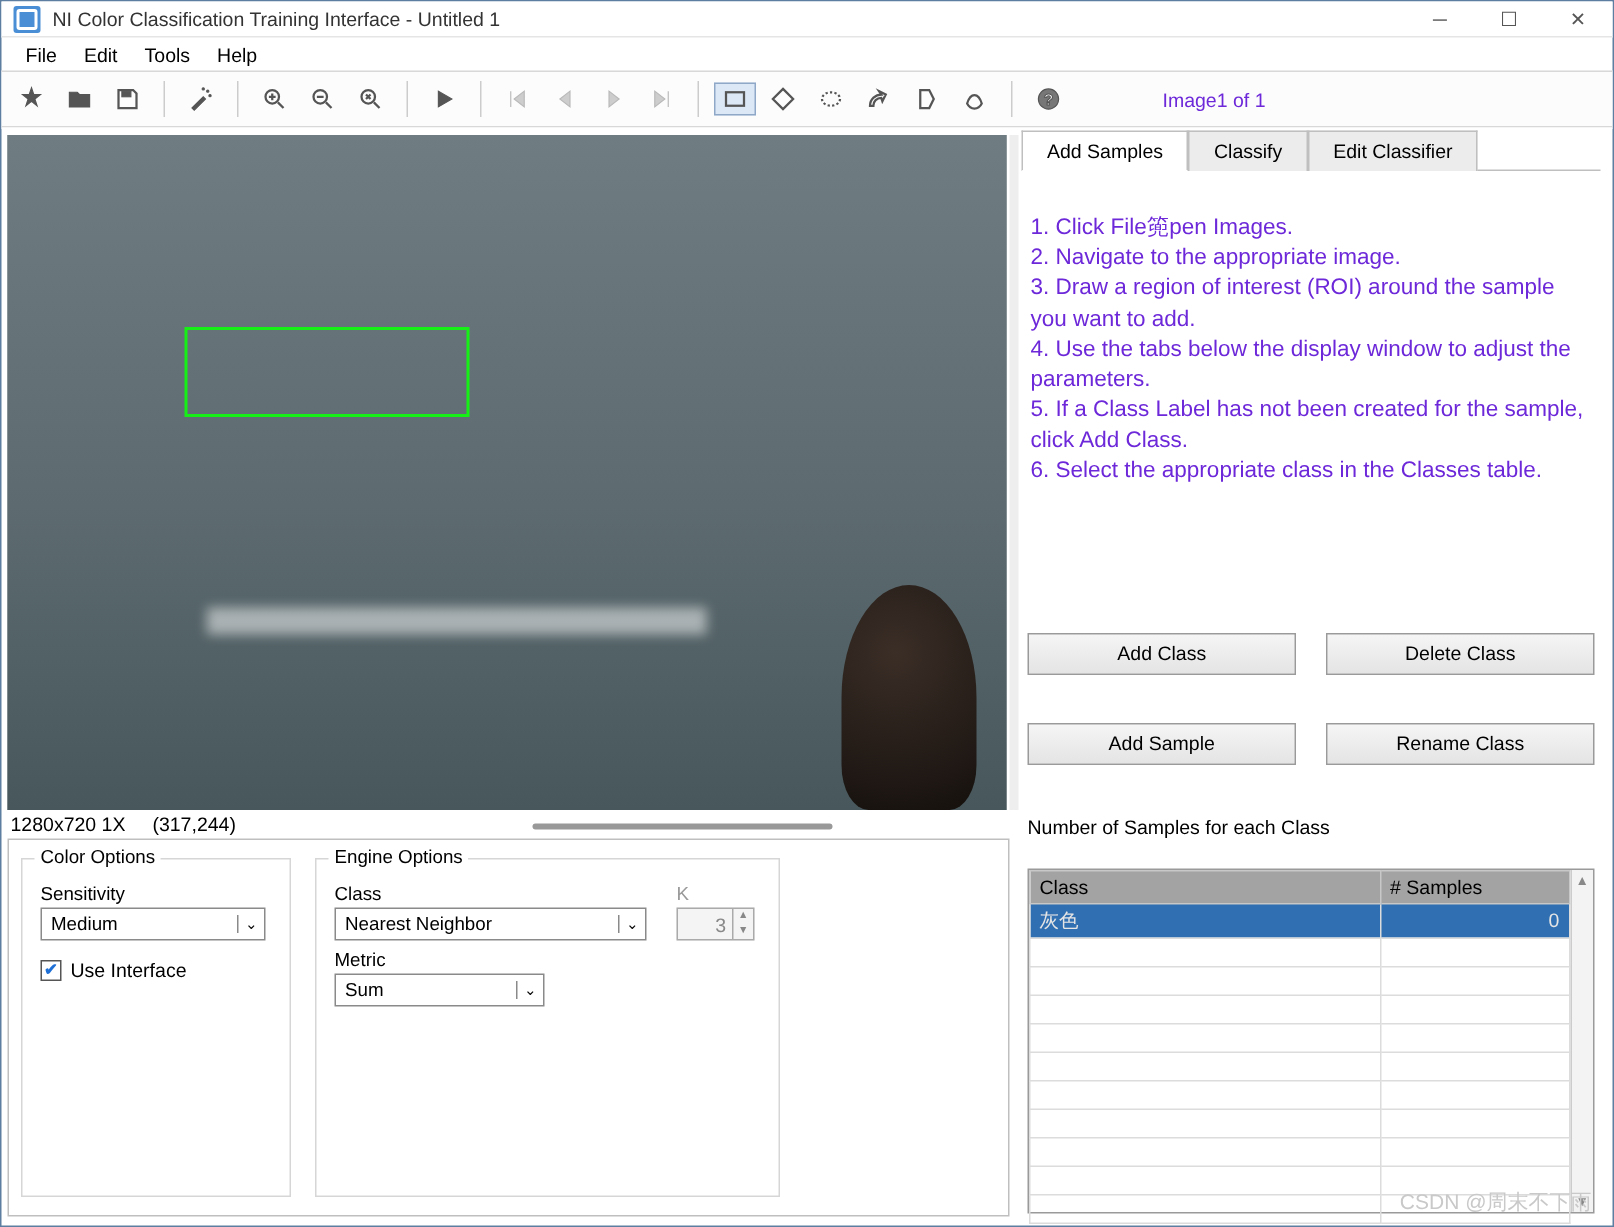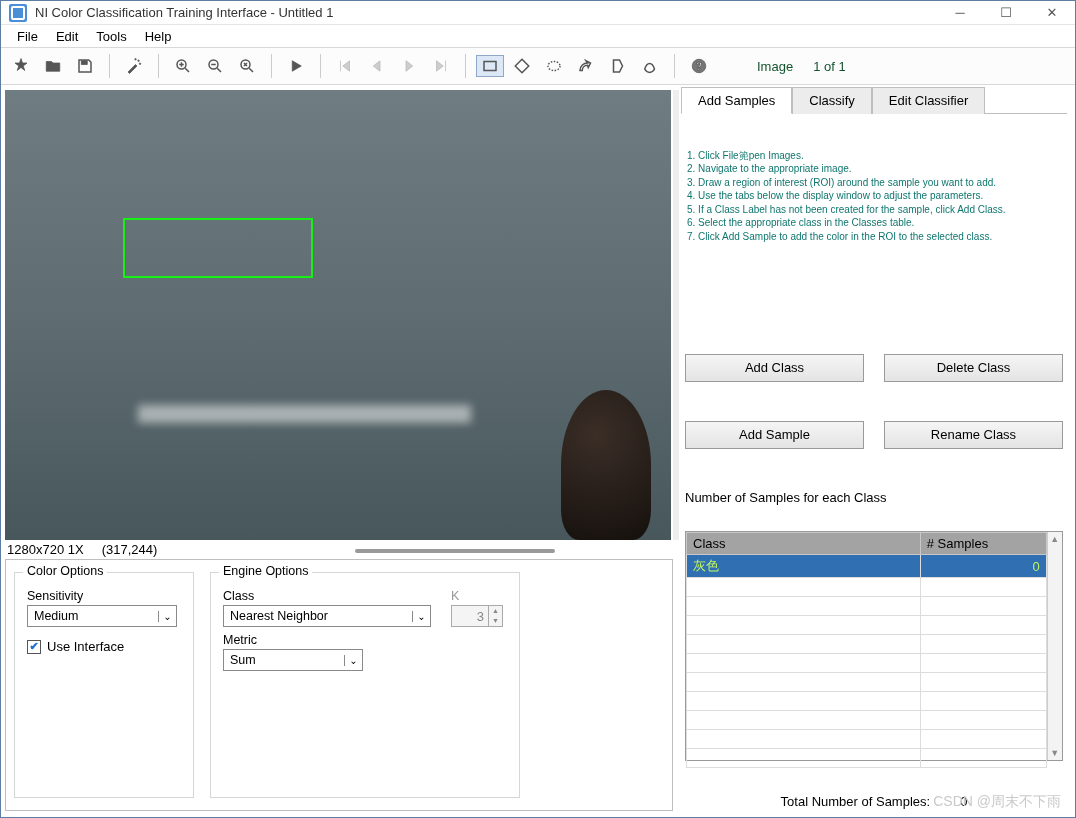--- a/index.html
+++ b/index.html
@@ -10,21 +10,21 @@
   .titlebar .app-icon::after{content:""; width:10px;height:10px;border:2px solid #fff; border-radius:2px;}
   .titlebar .title { flex:1; font-size:13px; }
   .titlebar .wbtn { width:46px; height:32px; display:flex; align-items:center; justify-content:center; color:#555;}
   .menubar { height:22px; display:flex; align-items:center; gap:2px; padding:0 8px; }
   .menubar span { padding:2px 8px; }
   .toolbar { height:38px; border-top:1px solid #d8d8d8; border-bottom:1px solid #d8d8d8; display:flex; align-items:center; padding:0 6px; gap:4px; background:#fcfcfc;}
   .tbtn { width:28px; height:28px; display:flex; align-items:center; justify-content:center; color:#444; }
   .tbtn svg{width:18px;height:18px;fill:#555;stroke:#555;}
   .tbtn.sel{border:1px solid #8fa8c8; background:#dce8f6;}
   .tsep { width:1px; height:24px; background:#ccc; margin:0 6px;}
-  .toolbar .counter { margin-left:40px; display:flex; gap:20px; color:#14532d;}
+  .toolbar .counter { margin-left:58px; display:flex; color:#6d28d9;}
   .content { flex:1; display:flex; overflow:hidden; border-top:1px solid #fff;}
   .left { width:680px; display:flex; flex-direction:column; }
   .imgview { position:relative; height:450px; background:#5a6c72; margin:4px 10px 0 4px;}
   .imgview .roi { position:absolute; left:118px; top:128px; width:190px; height:60px; border:2px solid #16f016;}
   .imgview .scroll-track{position:absolute;right:-8px;top:0;bottom:0;width:6px;background:#eee;}
   .imgview-scene{position:absolute;inset:0;background:linear-gradient(180deg,#6f7d82 0%,#5d6b70 55%,#47575b 100%);}
   .imgview-scene .light{position:absolute; left:20%; top:70%; width:50%; height:4%; background:rgba(255,255,255,.5); filter:blur(4px);}
   .imgview-scene .head{position:absolute; right:3%; bottom:0; width:90px;height:150px; background:radial-gradient(circle at 40% 30%, #3b2e27,#15100d); border-radius:50% 50% 20% 20%;}
   .status { font-size:13px; padding:2px 6px; display:flex; gap:18px;}
   .status .slider{margin-left:auto; width:200px; height:4px; background:#999; border-radius:2px; position:relative; top:7px; right:120px;}
@@ -43,29 +43,29 @@
   .chk .box{width:14px;height:14px;border:1px solid #555;background:#fff;display:flex;align-items:center;justify-content:center;color:#1e6fd6;font-size:11px;font-weight:bold;}
   .numfld{display:flex;align-items:center;border:1px solid #aaa;height:22px;width:52px;background:#f4f4f4;color:#888;}
   .numfld span{flex:1;text-align:right;padding-right:4px;}
   .numfld .sp{width:14px;display:flex;flex-direction:column;border-left:1px solid #aaa;}
   .numfld .sp div{height:10px;font-size:7px;text-align:center;line-height:10px;}
 
   .right { flex:1; display:flex; flex-direction:column; padding:0 8px 8px 0;justify-content:space-between;}
   .rtabs{display:flex; border-bottom:1px solid #bfbfbf; height:28px;}
   .rtabs .tab{padding:5px 16px; border:1px solid #bfbfbf; background:#ececec; border-bottom:none; margin-right:0px; position:relative; top:1px;}
   .rtabs .tab.active{background:#fff; border-bottom:1px solid #fff;}
-  .instructions{padding:12px 6px 8px 6px; font-size:10px; line-height:1.35; color:#0f766e;}
+  .instructions{padding:12px 6px 8px 6px; font-size:15px; line-height:1.35; color:#6d28d9;}
   .btnrow{display:flex; gap:20px; margin:8px 4px;}
   .wbtn2{flex:1; height:28px; border:1px solid #9a9a9a; background:linear-gradient(#f5f5f5,#e4e4e4); text-align:center; line-height:26px; font-size:13px; }
   .tbllabel{margin:10px 4px 4px 4px; font-size:13px;}
   .tblwrap{border:1px solid #9a9a9a; margin:0 4px; height:230px; display:flex;}
   .tblwrap table{width:100%; border-collapse:collapse; font-size:13px;}
   .tblwrap th{background:#a3a3a3; text-align:left; padding:3px 6px; border:1px solid #c8c8c8; font-weight:normal;}
   .tblwrap td{border:1px solid #dcdcdc; padding:2px 6px; height:19px;}
-  .tblwrap tr.selrow td{background:#2f6fb2;color:#bef264;}
+  .tblwrap tr.selrow td{background:#2f6fb2;color:#e5e5e5;}
   .scrolly{width:16px;background:#f3f3f3;border-left:1px solid #ccc;display:flex;flex-direction:column;align-items:center;justify-content:space-between;font-size:9px;color:#888;padding:2px 0;}
   .totals{display:flex;gap:30px;justify-content:center;margin-top:10px;font-size:13px;}
   .watermark{position:absolute; right:14px; bottom:6px; color:#c9c9c9; font-size:14px;}
 </style>
 </head>
 <body>
 
 <div class="window">
   <div class="titlebar">
     <div class="app-icon"></div>
@@ -270,21 +270,20 @@
         <div class="tab">Classify</div>
         <div class="tab">Edit Classifier</div>
       </div>
       <div class="instructions">
         <div>1. Click File篼pen Images.</div>
         <div>2. Navigate to the appropriate image.</div>
         <div>3. Draw a region of interest (ROI) around the sample you want to add.</div>
         <div>4. Use the tabs below the display window to adjust the parameters.</div>
         <div>5. If a Class Label has not been created for the sample, click Add Class.</div>
         <div>6. Select the appropriate class in the Classes table.</div>
-        <div>7. Click Add Sample to add the color in the ROI to the selected class.</div>
       </div>
       <div style="height:50px"></div>
       <div class="btnrow">
         <div class="wbtn2">Add Class</div>
         <div class="wbtn2">Delete Class</div>
       </div>
       <div class="btnrow">
         <div class="wbtn2">Add Sample</div>
         <div class="wbtn2">Rename Class</div>
       </div>
@@ -342,20 +341,16 @@
                 <td></td>
                 <td></td>
               </tr>
           </tbody>
         </table>
         <div class="scrolly">
             <span>▲</span>
             <span>▼</span>
           </div>
       </div>
-      <div class="totals">
-        <span>Total Number of Samples:</span>
-        <span>0</span>
-      </div>
     </div>
   </div>
   <div class="watermark">CSDN @周末不下雨</div>
 </div>
 
 </body></html>

